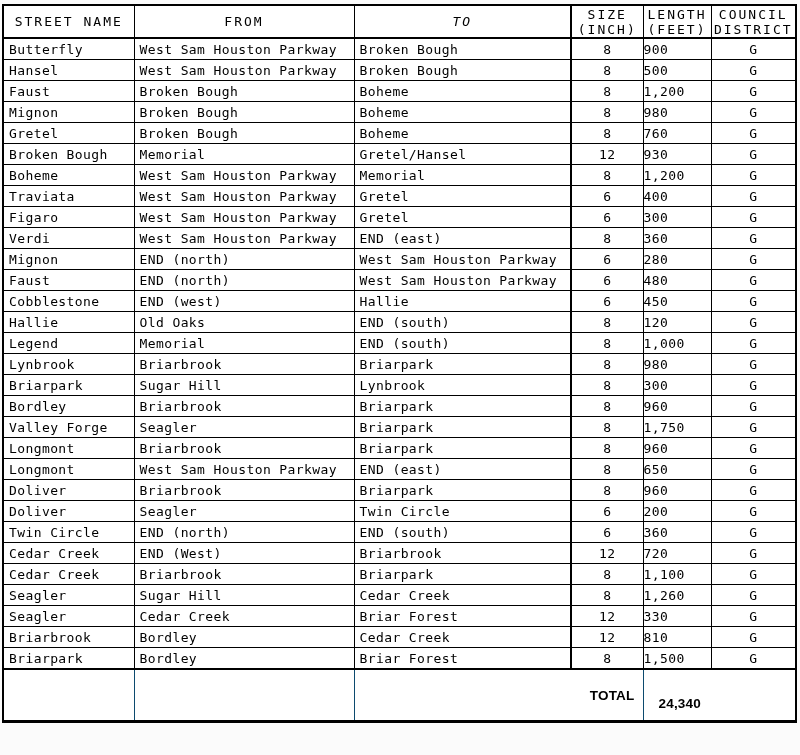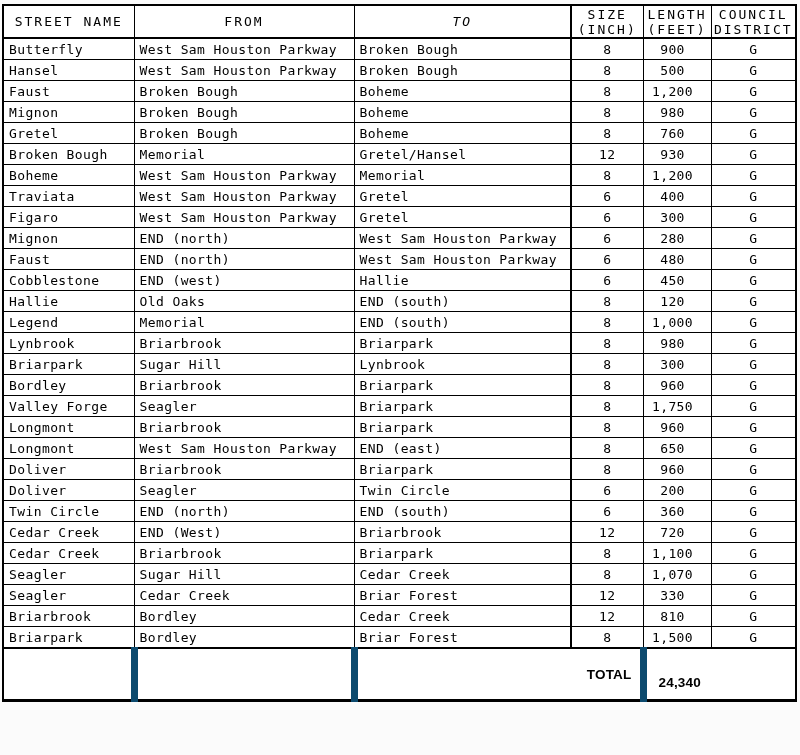--- a/index.html
+++ b/index.html
@@ -54,35 +54,35 @@
     letter-spacing: 0.4px;
     white-space: nowrap;
     overflow: hidden;
     vertical-align: middle;
     border-right: 1px solid #000;
     border-bottom: 1px solid #000;
     padding: 0 2px 0 5px;
   }
   td.c-left   { text-align: left; }
   td.c-center { text-align: center; padding: 0; }
-  td.c-right  { text-align: center; padding: 0 9px 0 0; }
+  td.c-right  { text-align: left; padding: 0 9px 0 0; }
   td.c-thick  { border-right-width: 2px; }
 
   tr.last-row td { border-bottom: 2px solid #000; }
 
   tr.footer-row td {
     height: 34px;
     border-right: none;
     border-bottom: none;
     font-family: "Liberation Sans", sans-serif;
     font-weight: bold;
     font-size: 13.5px;
     letter-spacing: 0.2px;
   }
-  tr.footer-row td.ft-faint { border-right: 7px solid #0c4a6e; }
+  tr.footer-row td.ft-faint { border-right: 1px solid #0c4a6e; }
   tr.footer-row td.ft-total { text-align: right; padding: 0 8px 0 0; }
   tr.footer-row td.ft-value { text-align: right; padding: 16px 10px 0 0; }
 </style>
 </head>
 <body>
 
 <div class="sheet">
   <table class="seg">
     <colgroup>
       <col class="c1">
@@ -173,20 +173,28 @@
         </tr>
         <tr>
           <td class="c-left">Figaro</td>
           <td class="c-left">West Sam Houston Parkway</td>
           <td class="c-left c-thick">Gretel</td>
           <td class="c-center">6</td>
           <td class="c-right">300</td>
           <td class="c-center">G</td>
         </tr>
         <tr>
+          <td class="c-left">Verdi</td>
+          <td class="c-left">West Sam Houston Parkway</td>
+          <td class="c-left c-thick">END (east)</td>
+          <td class="c-center">8</td>
+          <td class="c-right">360</td>
+          <td class="c-center">G</td>
+        </tr>
+        <tr>
           <td class="c-left">Mignon</td>
           <td class="c-left">END (north)</td>
           <td class="c-left c-thick">West Sam Houston Parkway</td>
           <td class="c-center">6</td>
           <td class="c-right">280</td>
           <td class="c-center">G</td>
         </tr>
         <tr>
           <td class="c-left">Faust</td>
           <td class="c-left">END (north)</td>
@@ -305,21 +313,21 @@
           <td class="c-left c-thick">Briarpark</td>
           <td class="c-center">8</td>
           <td class="c-right">1,100</td>
           <td class="c-center">G</td>
         </tr>
         <tr>
           <td class="c-left">Seagler</td>
           <td class="c-left">Sugar Hill</td>
           <td class="c-left c-thick">Cedar Creek</td>
           <td class="c-center">8</td>
-          <td class="c-right">1,070</td>
+          <td class="c-right">1,260</td>
           <td class="c-center">G</td>
         </tr>
         <tr>
           <td class="c-left">Seagler</td>
           <td class="c-left">Cedar Creek</td>
           <td class="c-left c-thick">Briar Forest</td>
           <td class="c-center">12</td>
           <td class="c-right">330</td>
           <td class="c-center">G</td>
         </tr>

